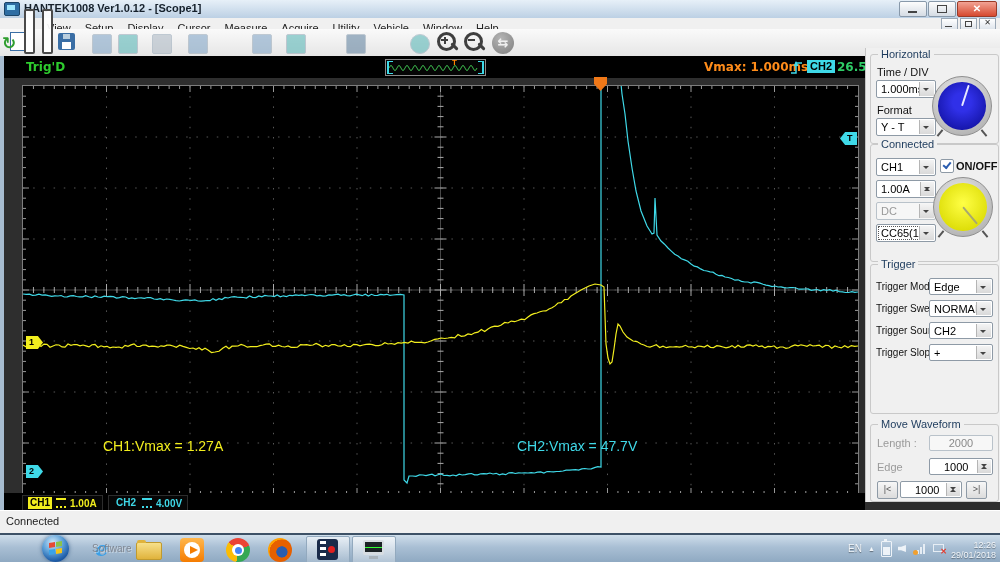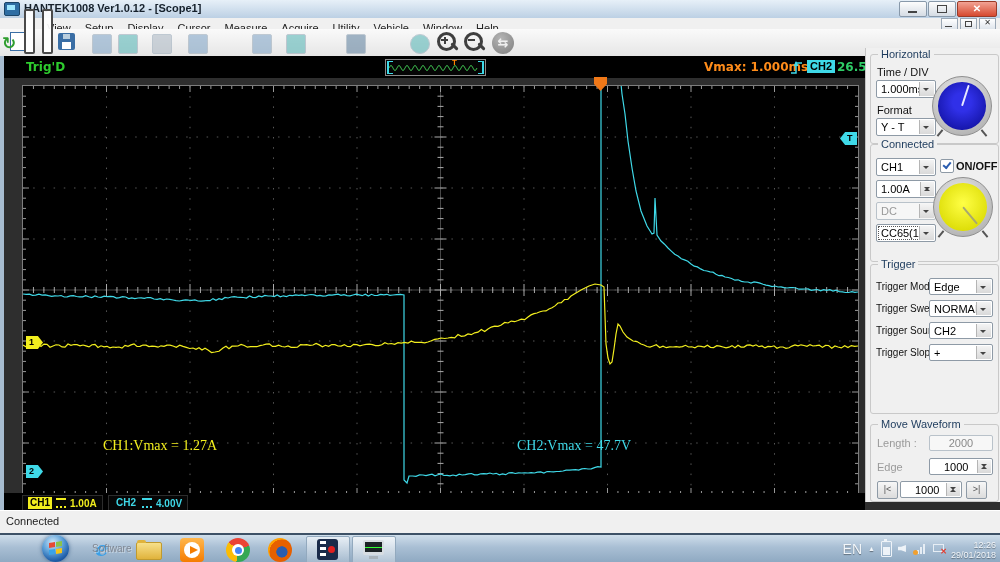--- a/index.html
+++ b/index.html
@@ -51,21 +51,21 @@
   .pv-br.r{border-left:none;border-right:2px solid #3fd9e8;}
   #pv-t{position:absolute;left:66px;top:-2px;font-size:8px;font-weight:bold;color:#ff8000;}
   #time-val{position:absolute;left:700px;top:4px;font-size:12px;font-weight:bold;color:#ff8c1a;font-family:"DejaVu Sans",sans-serif;}
   #slope-ico{position:absolute;left:786px;top:3px;}
   #ch2-badge{position:absolute;left:803px;top:4px;background:#3fd9e8;color:#000;font-size:11px;font-weight:bold;padding:0 3px;line-height:13px;}
   #trig-level{position:absolute;left:833px;top:4px;font-size:12px;font-weight:bold;color:#2ecc66;font-family:"DejaVu Sans",sans-serif;}
   #display{position:absolute;left:22px;top:29px;width:835px;height:408px;background:#000;border:1px solid #7d7d7d;}
   #scope-svg{position:absolute;left:0;top:0;}
   .flag{position:absolute;width:17px;height:13px;font-size:9px;font-weight:bold;color:#000;line-height:13px;padding-left:3px;box-sizing:border-box;clip-path:polygon(0 0,70% 0,100% 50%,70% 100%,0 100%);}
   .flag.t-right{clip-path:polygon(30% 0,100% 0,100% 100%,30% 100%,0 50%);padding-left:7px;}
-  .meas{position:absolute;font-size:14px;font-family:Liberation Serif, serif;}
+  .meas{position:absolute;font-size:14px;font-family:Liberation Sans, sans-serif;}
   #trig-pos{position:absolute;left:594px;top:21px;width:13px;height:14px;background:#f07818;clip-path:polygon(0 0,100% 0,100% 50%,50% 100%,0 50%);}
   #chstrip{position:absolute;left:4px;top:437px;width:861px;height:17px;background:#000;}
   .chip{position:absolute;top:2px;height:14px;display:flex;align-items:center;gap:2px;background:#060606;border:1px solid #2c2c2c;padding:0 5px;}
   .chbadge{font-size:10px;font-weight:bold;line-height:12px;padding:0 2px;}
   .dc{display:inline-block;width:10px;height:6px;border-top:2px solid;border-bottom:2px dotted;margin:0 2px;}
   .chval{font-size:10px;font-weight:bold;}
   
   #sidepanel{position:absolute;left:865px;top:48px;width:135px;height:454px;background:#f0f0f0;border-left:1px solid #c5c5c5;box-sizing:border-box;}
   .grp{position:absolute;border:1px solid #c9c9c9;border-radius:3px;}
   .grp-cap{position:absolute;top:-7px;left:7px;background:#f0f0f0;padding:0 3px;font-size:11px;color:#1c3a5c;}
@@ -118,21 +118,21 @@
   .tk-chrome::after{content:"";position:absolute;left:8.5px;top:8.5px;width:7px;height:7px;background:#4285f4;border-radius:50%;}
   .tk-firefox{border-radius:50%;background:radial-gradient(circle at 58% 58%,#2a5db0 0 27%,#e66000 30% 62%,#ffa000 64% 100%);}
   .tkbox{position:absolute;top:1px;width:42px;height:26px;border:1px solid #92a9be;border-radius:2px;background:linear-gradient(rgba(255,255,255,.55),rgba(255,255,255,.18));}
   .tk-debut{position:absolute;left:10px;top:2px;width:21px;height:21px;background:#1a2b4a;border-radius:3px;}
   .tk-debut::before{content:"";position:absolute;left:3px;top:2px;width:6px;height:17px;background:repeating-linear-gradient(#fff 0 3px,#1a2b4a 3px 6px);}
   .tk-debut::after{content:"";position:absolute;right:3px;top:7px;width:7px;height:7px;background:#e02020;border-radius:50%;}
   .tk-hantek{position:absolute;left:10px;top:3px;width:21px;height:15px;background:#d7dde2;border-radius:2px;}
   .tk-hantek::before{content:"";position:absolute;left:2px;top:2px;width:17px;height:10px;background:linear-gradient(#1c2326 0 45%,#3f3 45% 55%,#1c2326 55% 100%);}
   .tk-hantek::after{content:"";position:absolute;left:6px;bottom:-4px;width:9px;height:3px;background:#aab4bc;}
   #tray{position:absolute;right:4px;top:0;height:27px;display:flex;align-items:center;gap:6px;color:#f2f6fa;}
-  #tray .txt{font-size:14px;text-shadow:0 1px 1px rgba(0,0,0,.4);}
+  #tray .txt{font-size:10px;text-shadow:0 1px 1px rgba(0,0,0,.4);}
   #tray .caret{font-size:7px;}
   .ic-batt{width:9px;height:14px;border:1px solid #eef3f8;border-radius:1px;position:relative;}
   .ic-batt::before{content:"";position:absolute;left:2px;top:-3px;width:3px;height:2px;background:#eef3f8;}
   .ic-batt::after{content:"";position:absolute;left:1px;bottom:1px;right:1px;height:8px;background:#eef3f8;}
   .ic-spk{width:10px;height:11px;position:relative;}
   .ic-spk::before{content:"";position:absolute;left:0;top:2px;width:8px;height:7px;background:#eef3f8;clip-path:polygon(0 25%,40% 25%,100% 0,100% 100%,40% 75%,0 75%);}
   .ic-sig{width:13px;height:13px;position:relative;}
   .ic-sig i{position:absolute;bottom:1px;width:2px;background:#e6edf4;}
   .ic-sig i:nth-child(1){left:3px;height:4px;}
   .ic-sig i:nth-child(2){left:6px;height:7px;}

